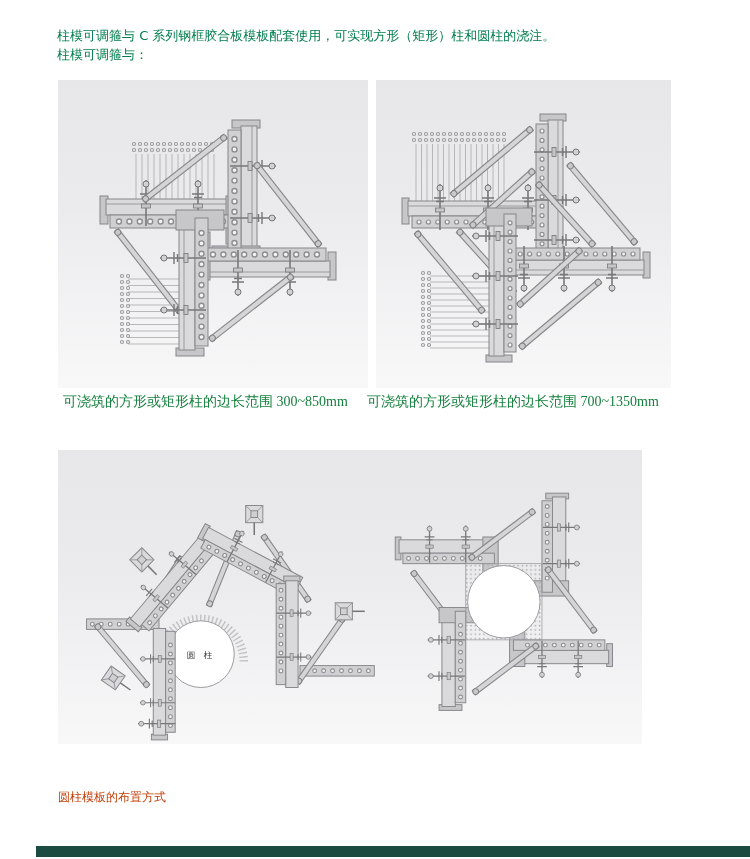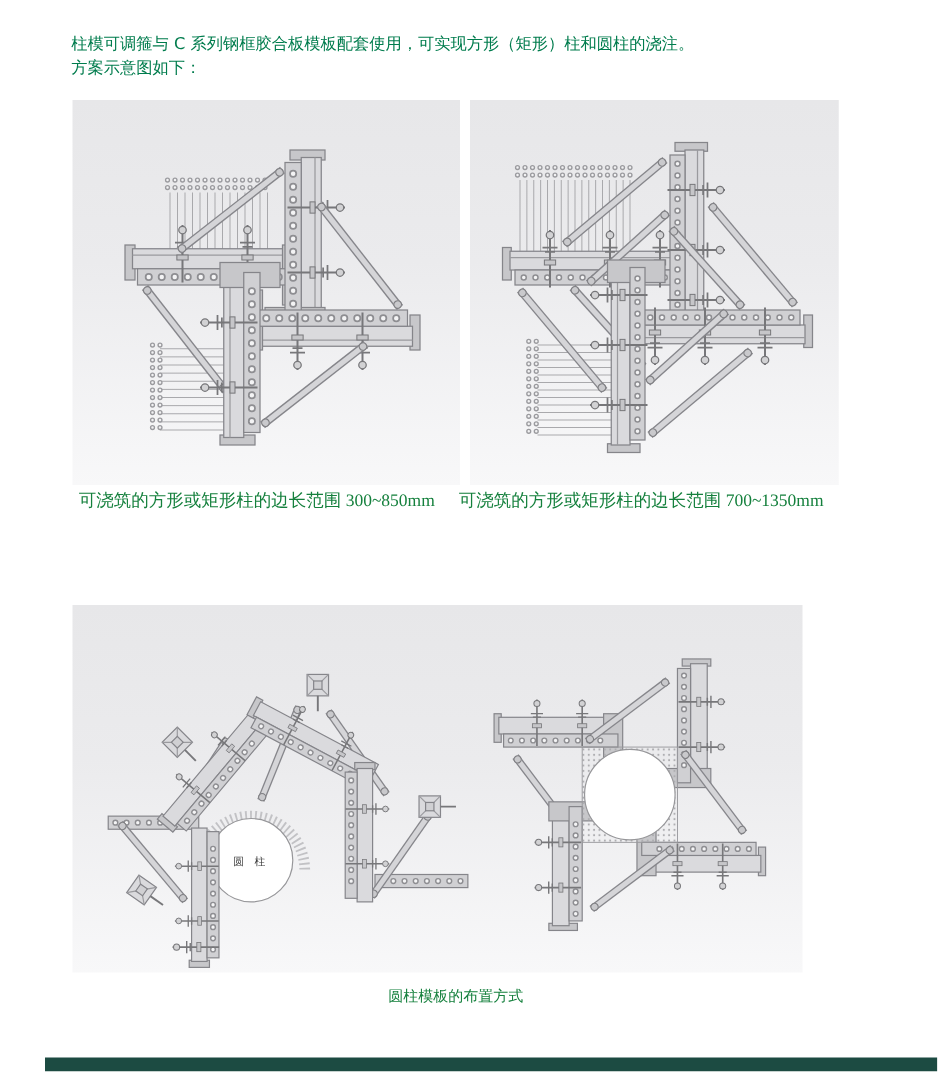--- a/index.html
+++ b/index.html
@@ -3,27 +3,27 @@
 <meta charset="utf-8">
 <style>
   html,body{margin:0;padding:0;background:#ffffff;}
   .page{position:relative;width:750px;height:859px;background:#ffffff;overflow:hidden;
         font-family:"DejaVu Sans","Liberation Sans",sans-serif;}
   .heading{position:absolute;left:57px;top:26px;width:660px;font-size:13px;font-weight:normal;
            line-height:19px;color:#007C4D;}
   .panel{position:absolute;background:linear-gradient(180deg,#e7e7e9 0%,#ebebed 42%,#f8f8f9 100%);}
   #panel1{left:58px;top:80px;width:310px;height:308px;}
   #panel2{left:376px;top:80px;width:295px;height:308px;}
-  #panel3{left:58px;top:484px;width:584px;height:294px;}
+  #panel3{left:58px;top:450px;width:584px;height:294px;}
   .panel svg{display:block;width:100%;height:100%;}
   .spec{position:absolute;font-size:14px;color:#15803d;line-height:23px;white-space:nowrap;font-family:Liberation Serif, serif;}
   #spec1{left:63px;top:390px;}
   #spec2{left:367px;top:390px;}
-  .fig-caption{position:absolute;left:58px;top:789px;width:613px;text-align:center;
-               font-size:12px;color:#15803d;}
+  .fig-caption{position:absolute;left:58px;top:789px;width:613px;text-align:left;
+               font-size:12px;color:#c2410c;}
   .footer-bar{position:absolute;left:36px;top:846px;width:714px;height:11px;background:#1C4B42;}
 
   
   .pl{fill:#dadadd;stroke:#85858a;stroke-width:1;}
   .pd{fill:#c7c7ca;stroke:#85858a;stroke-width:1;}
   .wl{fill:#d0d0d3;stroke:#85858a;stroke-width:1;}
   .tl{stroke:#9a9a9e;stroke-width:1;fill:none;}
   .hoo{stroke:#8e8e92;stroke-width:6.4;stroke-dasharray:0,10.4;stroke-linecap:round;fill:none;}
   .hoi{stroke:#f4f4f5;stroke-width:3.6;stroke-dasharray:0,10.4;stroke-linecap:round;fill:none;}
   .h2o{stroke:#8e8e92;stroke-width:5.2;stroke-dasharray:0,9.4;stroke-linecap:round;fill:none;}
@@ -120,21 +120,21 @@
         <line x1="10" y1="18" x2="102" y2="18" class="h2o"></line>
         <line x1="10" y1="18" x2="102" y2="18" class="h2i"></line>
         <use href="#tbolt" transform="translate(34,-14) scale(0.8)"></use>
         <use href="#tbolt" transform="translate(80,-14) scale(0.8)"></use>
       </g>
     </defs>
   </svg>
 
   <div class="heading" style="color: rgb(0, 124, 77);">
     <div>柱模可调箍与 C 系列钢框胶合板模板配套使用，可实现方形（矩形）柱和圆柱的浇注。</div>
-    <div>方案示意图如下：</div>
+    <div>柱模可调箍与：</div>
   </div>
 
   <div class="panel" id="panel1">
     <svg viewBox="0 0 310 308">
       <g>
         <path class="hl" d="M78,74V133M84,74V133M90,74V133M96,74V133M102,74V133M108,74V133M114,74V133M120,74V133M126,74V133M132,74V133M138,74V133M144,74V133M150,74V133M156,74V133"></path>
         <line x1="76" y1="64" x2="158" y2="64" class="cho"></line>
           <line x1="76" y1="64" x2="158" y2="64" class="chi"></line>
         <line x1="76" y1="70" x2="158" y2="70" class="cho"></line>
           <line x1="76" y1="70" x2="158" y2="70" class="chi"></line>

